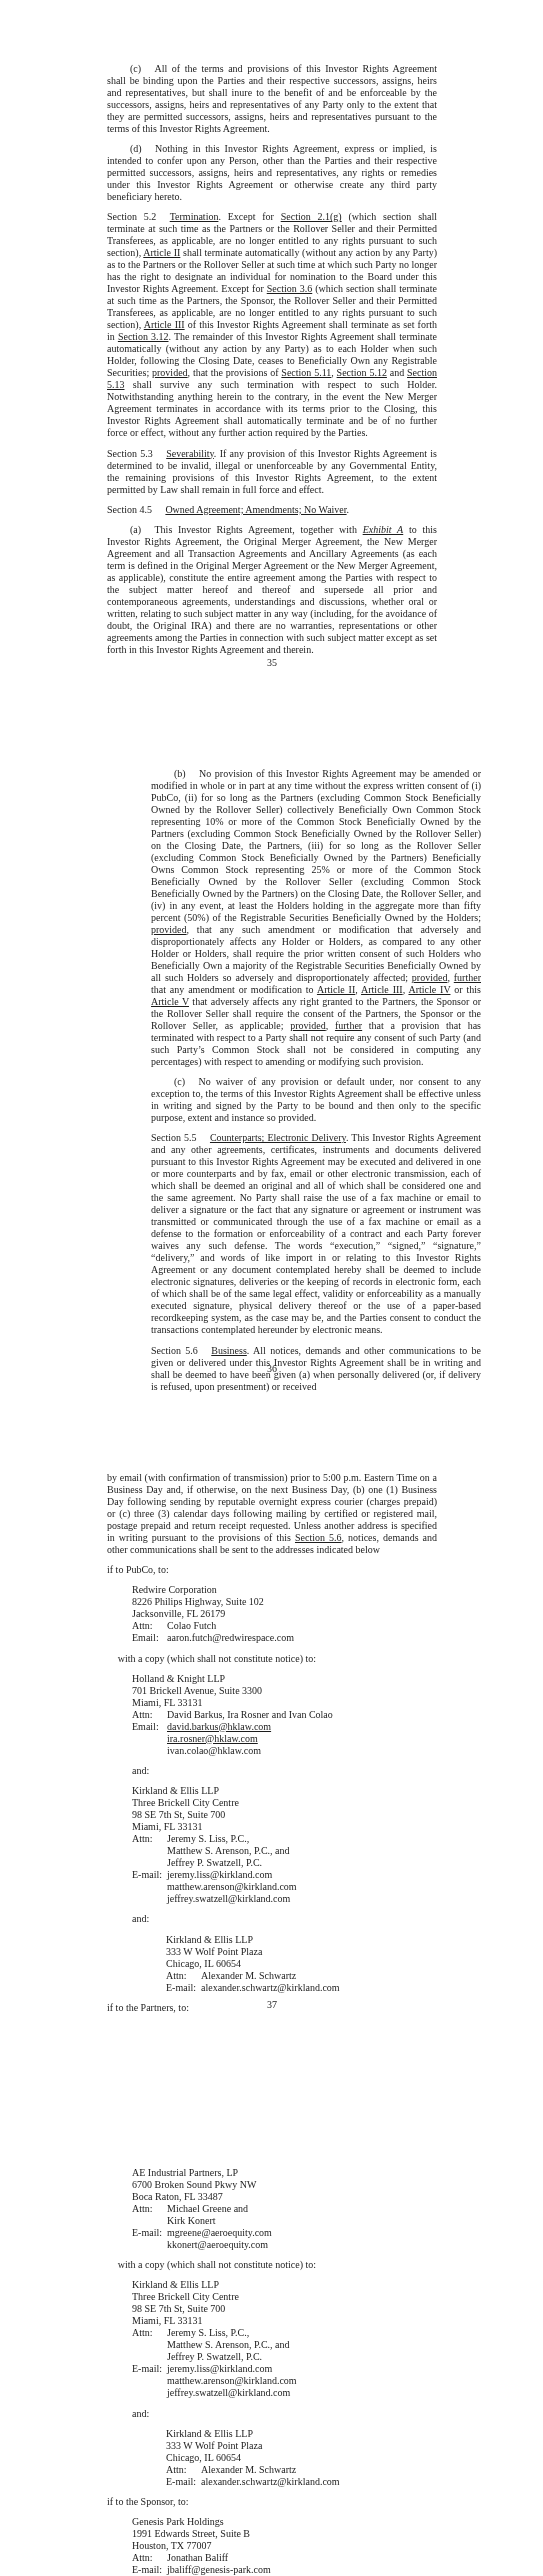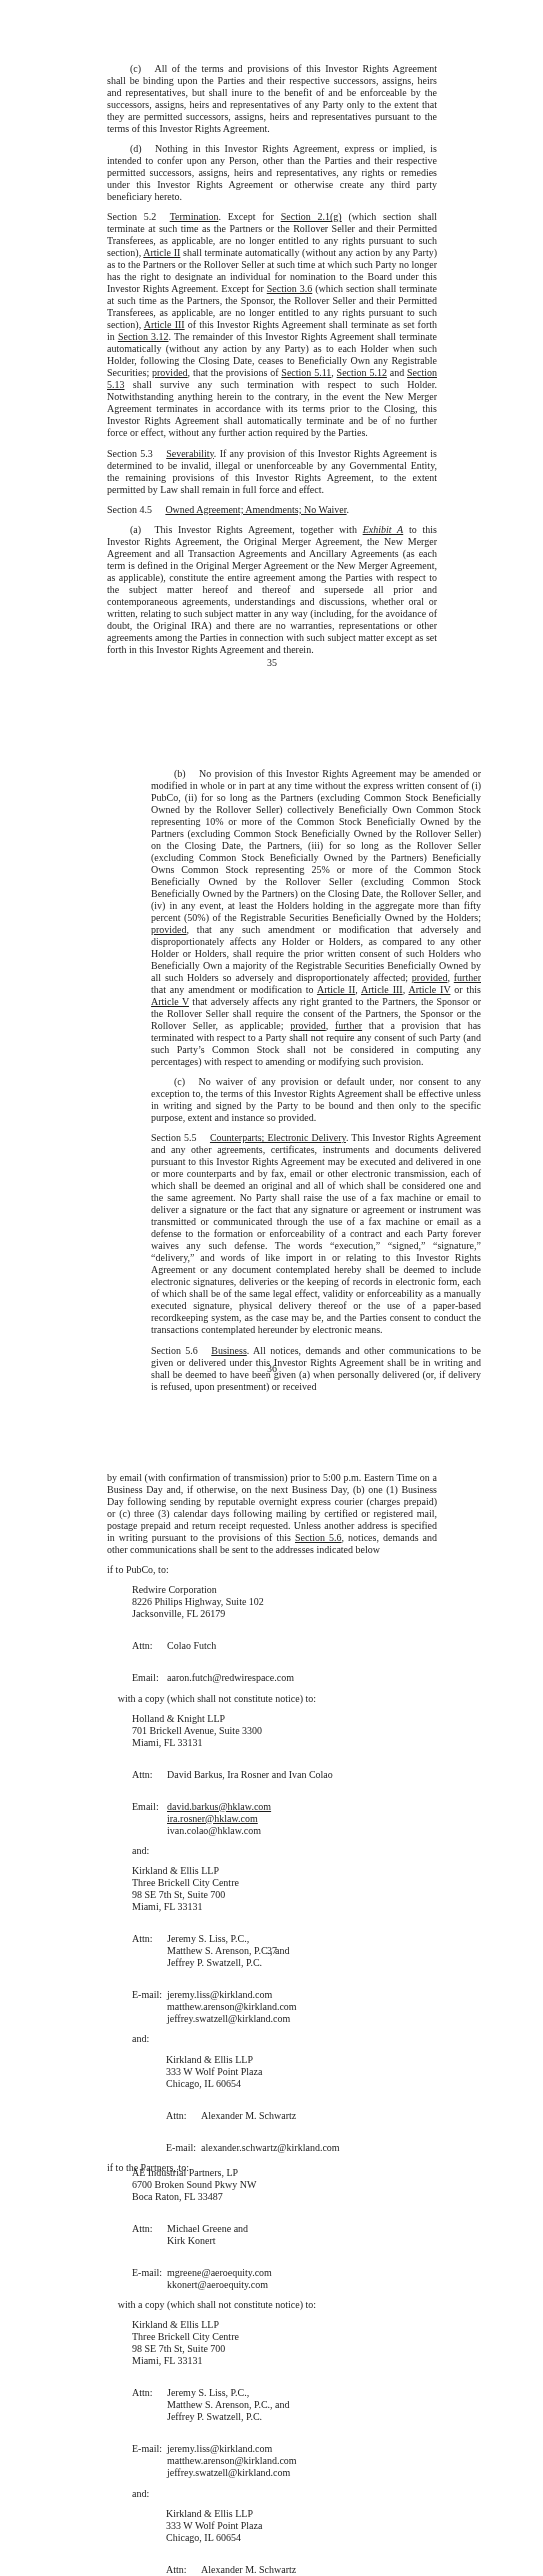--- a/index.html
+++ b/index.html
@@ -20,29 +20,29 @@
   p.para{margin:0 0 8.2px 0;text-align:justify;}
   p.para.ind{text-indent:23px;}
   .g{display:inline-block;width:13.4px;}
   .u{text-decoration:underline;}
   .i{font-style:italic;}
   .note{margin:0 0 8.2px 0;}
   .note.copy{padding-left:10.8px;}
   .note.and{padding-left:25px;}
   .addr{margin:0 0 8.2px 0;padding-left:25px;}
   .addr.nested{padding-left:59px;}
-  .addr-label{display:inline-block;width:35px;margin-top:20px;}
+  .addr-label{display:inline-block;width:35px;}
   .addr-line.cont{padding-left:35px;}
   .page-number{
     position:absolute;left:107px;width:330px;text-align:center;
     font-size:10px;line-height:12px;
   }
   .pn1{top:657px;}
   .pn2{top:1363px;}
-  .pn3{top:1945px;}
+  .pn3{top:1999px;}
 </style>
 </head>
 <body>
 
 <div class="doc">
   <div>
       <section class="page-text pt1">
         <p class="para ind"><span>(c)</span><span class="g"></span><span>All of the terms and provisions of this Investor Rights Agreement shall be binding upon the Parties and their respective successors, assigns, heirs and representatives, but shall inure to the benefit of and be enforceable by the successors, assigns, heirs and representatives of any Party only to the extent that they are permitted successors, assigns, heirs and representatives pursuant to the terms of this Investor Rights Agreement.</span></p>
         <p class="para ind"><span>(d)</span><span class="g"></span><span>Nothing in this Investor Rights Agreement, express or implied, is intended to confer upon any Person, other than the Parties and their respective permitted successors, assigns, heirs and representatives, any rights or remedies under this Investor Rights Agreement or otherwise create any third party beneficiary hereto.</span></p>
         <p class="para"><span>Section 5.2</span><span class="g"></span><span class="u">Termination</span><span>. Except for </span><span class="u">Section 2.1(g)</span><span> (which section shall terminate at such time as the Partners or the Rollover Seller and their Permitted Transferees, as applicable, are no longer entitled to any rights pursuant to such section), </span><span class="u">Article II</span><span> shall terminate automatically (without any action by any Party) as to the Partners or the Rollover Seller at such time at which such Party no longer has the right to designate an individual for nomination to the Board under this Investor Rights Agreement. Except for </span><span class="u">Section 3.6</span><span> (which section shall terminate at such time as the Partners, the Sponsor, the Rollover Seller and their Permitted Transferees, as applicable, are no longer entitled to any rights pursuant to such section), </span><span class="u">Article III</span><span> of this Investor Rights Agreement shall terminate as set forth in </span><span class="u">Section 3.12</span><span>. The remainder of this Investor Rights Agreement shall terminate automatically (without any action by any Party) as to each Holder when such Holder, following the Closing Date, ceases to Beneficially Own any Registrable Securities; </span><span class="u">provided</span><span>, that the provisions of </span><span class="u">Section 5.11</span><span>, </span><span class="u">Section 5.12</span><span> and </span><span class="u">Section 5.13</span><span> shall survive any such termination with respect to such Holder. Notwithstanding anything herein to the contrary, in the event the New Merger Agreement terminates in accordance with its terms prior to the Closing, this Investor Rights Agreement shall automatically terminate and be of no further force or effect, without any further action required by the Parties.</span></p>

